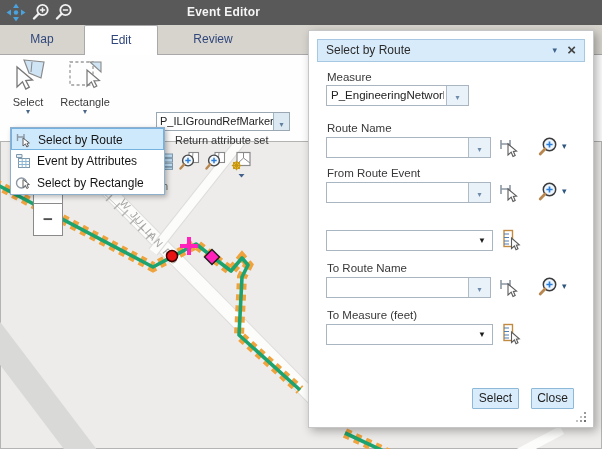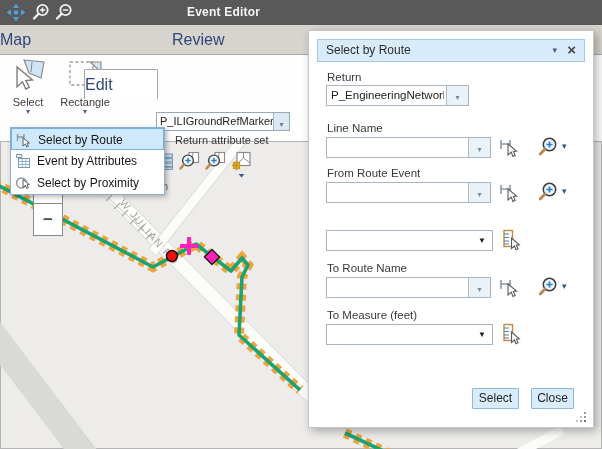--- a/index.html
+++ b/index.html
@@ -4,22 +4,22 @@
 <style>
   html,body{margin:0;padding:0;background:#f0f0f0;font-family:"Liberation Sans",sans-serif;}
   #app{position:relative;width:602px;height:449px;overflow:hidden;background:#edecea;
        box-shadow:inset 0 0 0 1px #b4b4b4;font-family:"Liberation Sans",sans-serif;}
   
   .topbar{position:absolute;left:0;top:0;width:602px;height:25px;background:#595959;z-index:20;}
   .topbar-title{position:absolute;left:187px;top:0;line-height:25px;font-size:12px;font-weight:bold;color:#f5f5f5;letter-spacing:.2px;}
   .tb-ico{position:absolute;top:3px;width:20px;height:19px;cursor:pointer;}
   
   .tabstrip{position:absolute;left:0;top:25px;width:602px;height:30px;background:#d7d4ce;border-bottom:1px solid #a9a9a9;box-sizing:border-box;z-index:15;}
-  .tab{position:absolute;top:0;height:29px;line-height:29px;font-size:16px;color:#30477b;cursor:pointer;}
-  .tab.active{background:#ffffff;border:1px solid #a9a9a9;border-bottom:none;height:30px;box-sizing:border-box;border-radius:2px 2px 0 0;margin-top:44px;}
+  .tab{position:absolute;top:0;height:29px;line-height:29px;text-align:center;font-size:12px;color:#30477b;cursor:pointer;}
+  .tab.active{background:#ffffff;border:1px solid #a9a9a9;border-bottom:none;height:30px;box-sizing:border-box;border-radius:2px 2px 0 0;}
   
   .ribbon{position:absolute;left:0;top:55px;width:602px;height:87px;background:#fefefe;border-bottom:1px solid #b3b3b1;box-sizing:border-box;z-index:5;}
   .tool-btn{position:absolute;top:2px;text-align:center;cursor:pointer;}
   .tool-btn .lbl{font-size:11px;color:#3b3b3b;margin-top:1px;}
   .tool-btn .dd{font-size:8px;color:#4a6585;line-height:7px;}
   .ribbon-label{position:absolute;font-size:11px;color:#333;padding-left:39px;}
   .layer-combo{position:absolute;left:156px;top:57px;width:134px;height:19px;background:#fff;border:1px solid #9aa8b4;box-sizing:border-box;cursor:pointer;}
   .layer-combo .val{position:absolute;left:3px;top:0;right:16px;line-height:17px;font-size:11px;color:#222;white-space:nowrap;overflow:hidden;}
   .layer-combo .btn{position:absolute;right:0;top:0;width:15px;height:17px;background:#dce8f2;border-left:1px solid #9fb6c8;text-align:center;}
   .layer-combo .btn span{font-size:8px;color:#5f7f9f;line-height:17px;}
@@ -204,38 +204,38 @@
         <rect x="3.5" y="5.5" width="11" height="9" fill="#fff" stroke="#7d98ac" stroke-width="1"></rect>
         <path d="M3.5,8.5 H14.5 M3.5,11.5 H14.5 M7.2,5.5 V14.5 M10.9,5.5 V14.5" stroke="#8cb4d2" stroke-width="1"></path>
       </svg>
       <span class="mi-label">Event by Attributes</span>
     </div>
     <div class="menu-item">
       <svg class="mi-ico" viewBox="0 0 16 16">
         <circle cx="6.5" cy="8" r="5" fill="none" stroke="#8c98a4" stroke-width="1.4"></circle>
         <path d="M8,4.5 L8,12.5 L10.4,10.4 L11.8,13.5 L13.4,12.7 L12,9.8 L14.4,9.5 Z" fill="#fdfdfd" stroke="#5c5c5c" stroke-width="1"></path>
       </svg>
-      <span class="mi-label">Select by Proximity</span>
+      <span class="mi-label">Select by Rectangle</span>
     </div>
   </div>
 
   <div class="panel">
     <div class="panel-header">
       <span class="ttl">Select by Route</span>
       <span class="hdr-dd">▾</span>
       <span class="hdr-x">×</span>
     </div>
 
-    <div class="fld-label" style="top:40px">Return</div>
+    <div class="fld-label" style="top:40px">Measure</div>
     <div class="combo" style="top:54px;width:143px">
       <span class="combo-val">P_EngineeringNetwork</span>
       <span class="combo-btn"><span>▾</span></span>
     </div>
 
-    <div class="fld-label" style="top:91px">Line Name</div>
+    <div class="fld-label" style="top:91px">Route Name</div>
     <div class="combo" style="top:106px;width:165px">
       <span class="combo-val"></span>
       <span class="combo-btn"><span>▾</span></span>
     </div>
     <svg class="fld-ico" style="left:189px;top:105px" viewBox="0 0 22 22">
       <path d="M3,4 V13 M3,8 H12 M12,4 V11" fill="none" stroke="#8c98a4" stroke-width="1.6"></path>
       <path d="M10,8 L10,19 L13.2,16.2 L15,20.5 L17.2,19.4 L15.4,15.4 L18.6,15 Z" fill="#fdfdfd" stroke="#5c5c5c" stroke-width="1.1"></path>
     </svg>
     <svg class="fld-ico" style="left:228px;top:105px" viewBox="0 0 22 22">
       <circle cx="12.5" cy="8.5" r="6.2" fill="#eef6fd" stroke="#3c3c3c" stroke-width="1.5"></circle>

